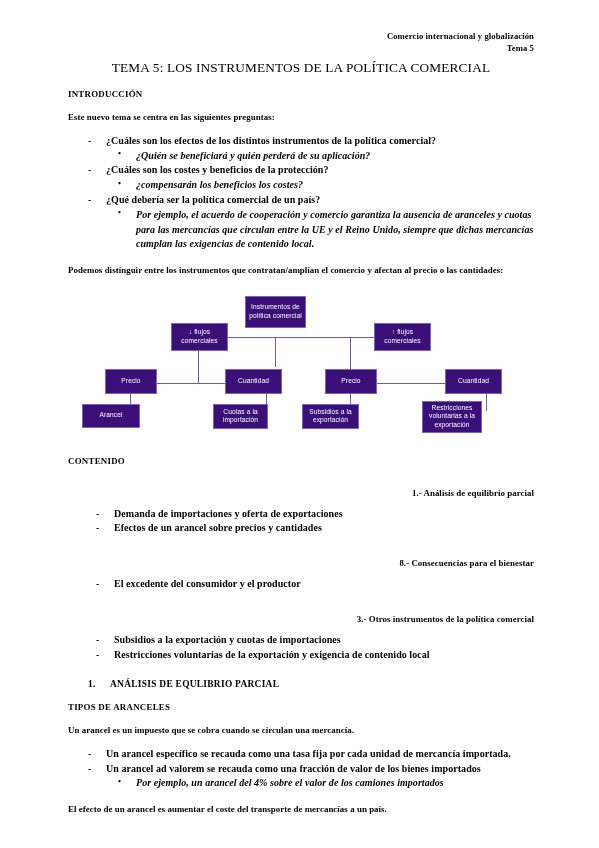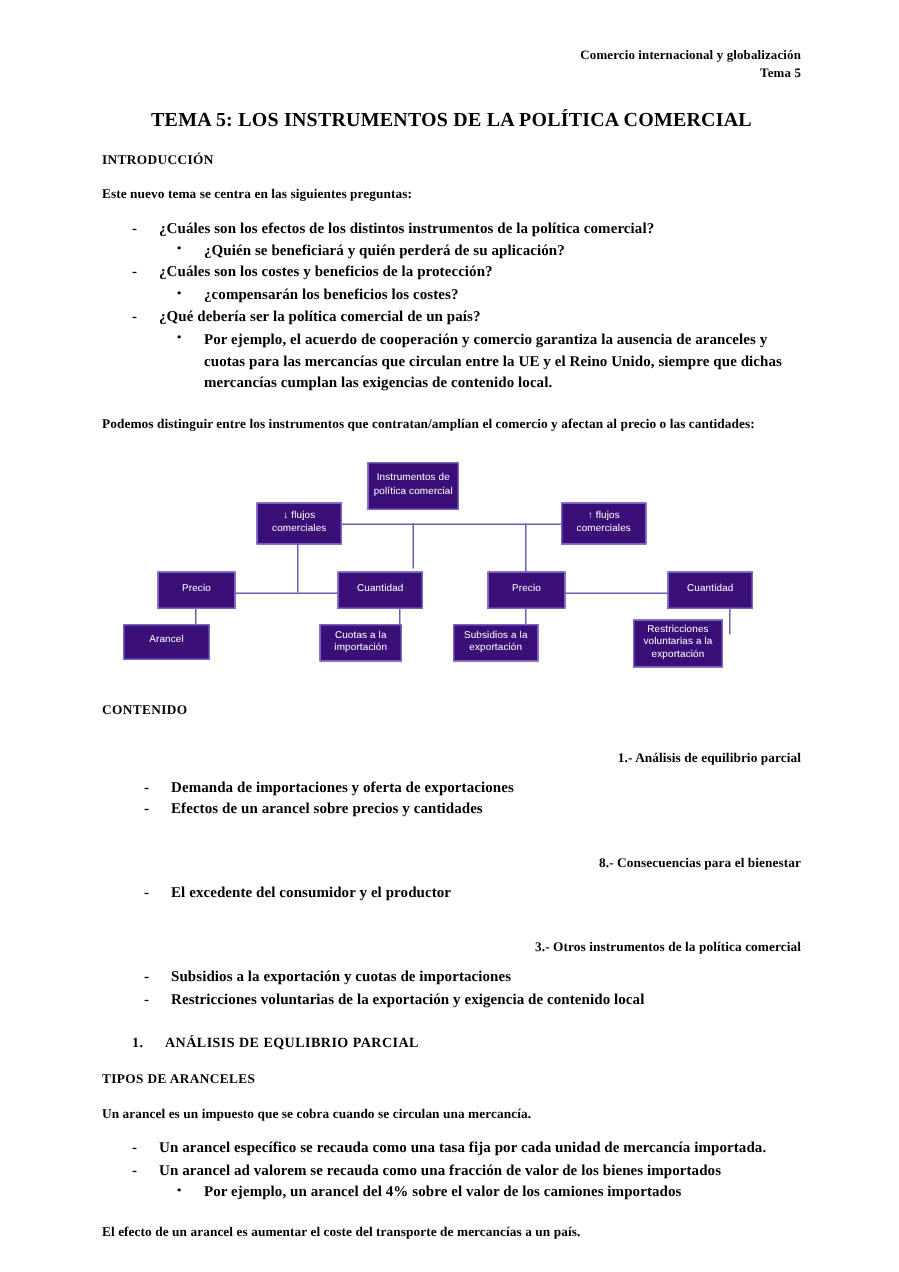--- a/index.html
+++ b/index.html
@@ -33,22 +33,22 @@
   .doc-header {
     text-align: right;
     font-size: 8.6px;
     line-height: 1.42;
     font-weight: bold;
     letter-spacing: 0.1px;
   }
   .doc-title {
     text-align: center;
     font-size: 13.3px;
-    font-weight: bold;
-    margin-top: 18px;
+    font-weight: normal;
+    margin-top: 6px;
     letter-spacing: 0.15px;
     white-space: nowrap;
   }
 
   
   .sec-head {
     font-size: 8.9px;
     font-weight: bold;
     margin-top: 13px;
     letter-spacing: 0.25px;
@@ -81,20 +81,21 @@
   }
   li.dash::before {
     content: "-";
     position: absolute;
     left: 20px;
     top: 0;
   }
   li.dot {
     padding-left: 68px;
     margin-bottom: 0px;
+    font-style: italic;
   }
   li.dot::before {
     content: "\2022";
     position: absolute;
     left: 50px;
     top: -0.5px;
     font-size: 8.2px;
   }
   li.dash.l2 { padding-left: 46px; }
   li.dash.l2::before { left: 28px; }

